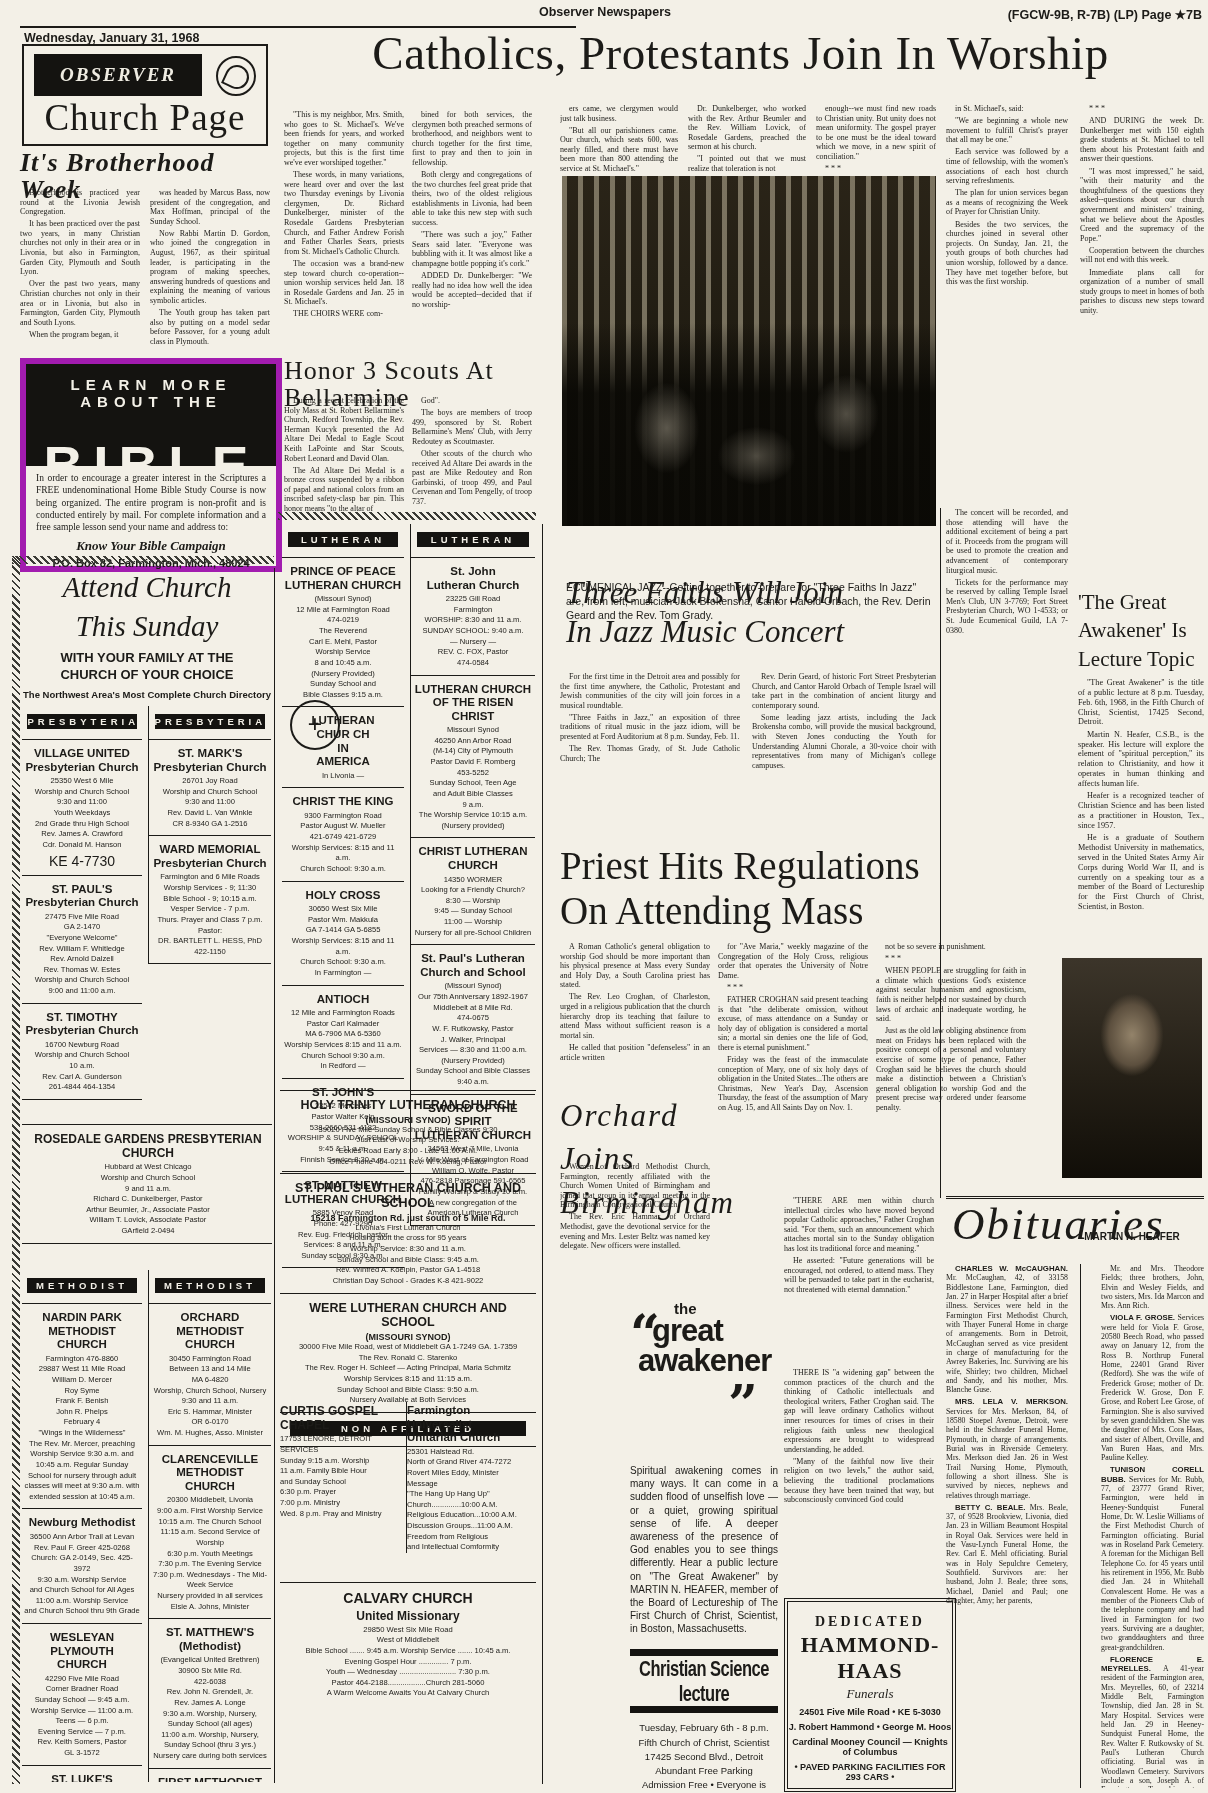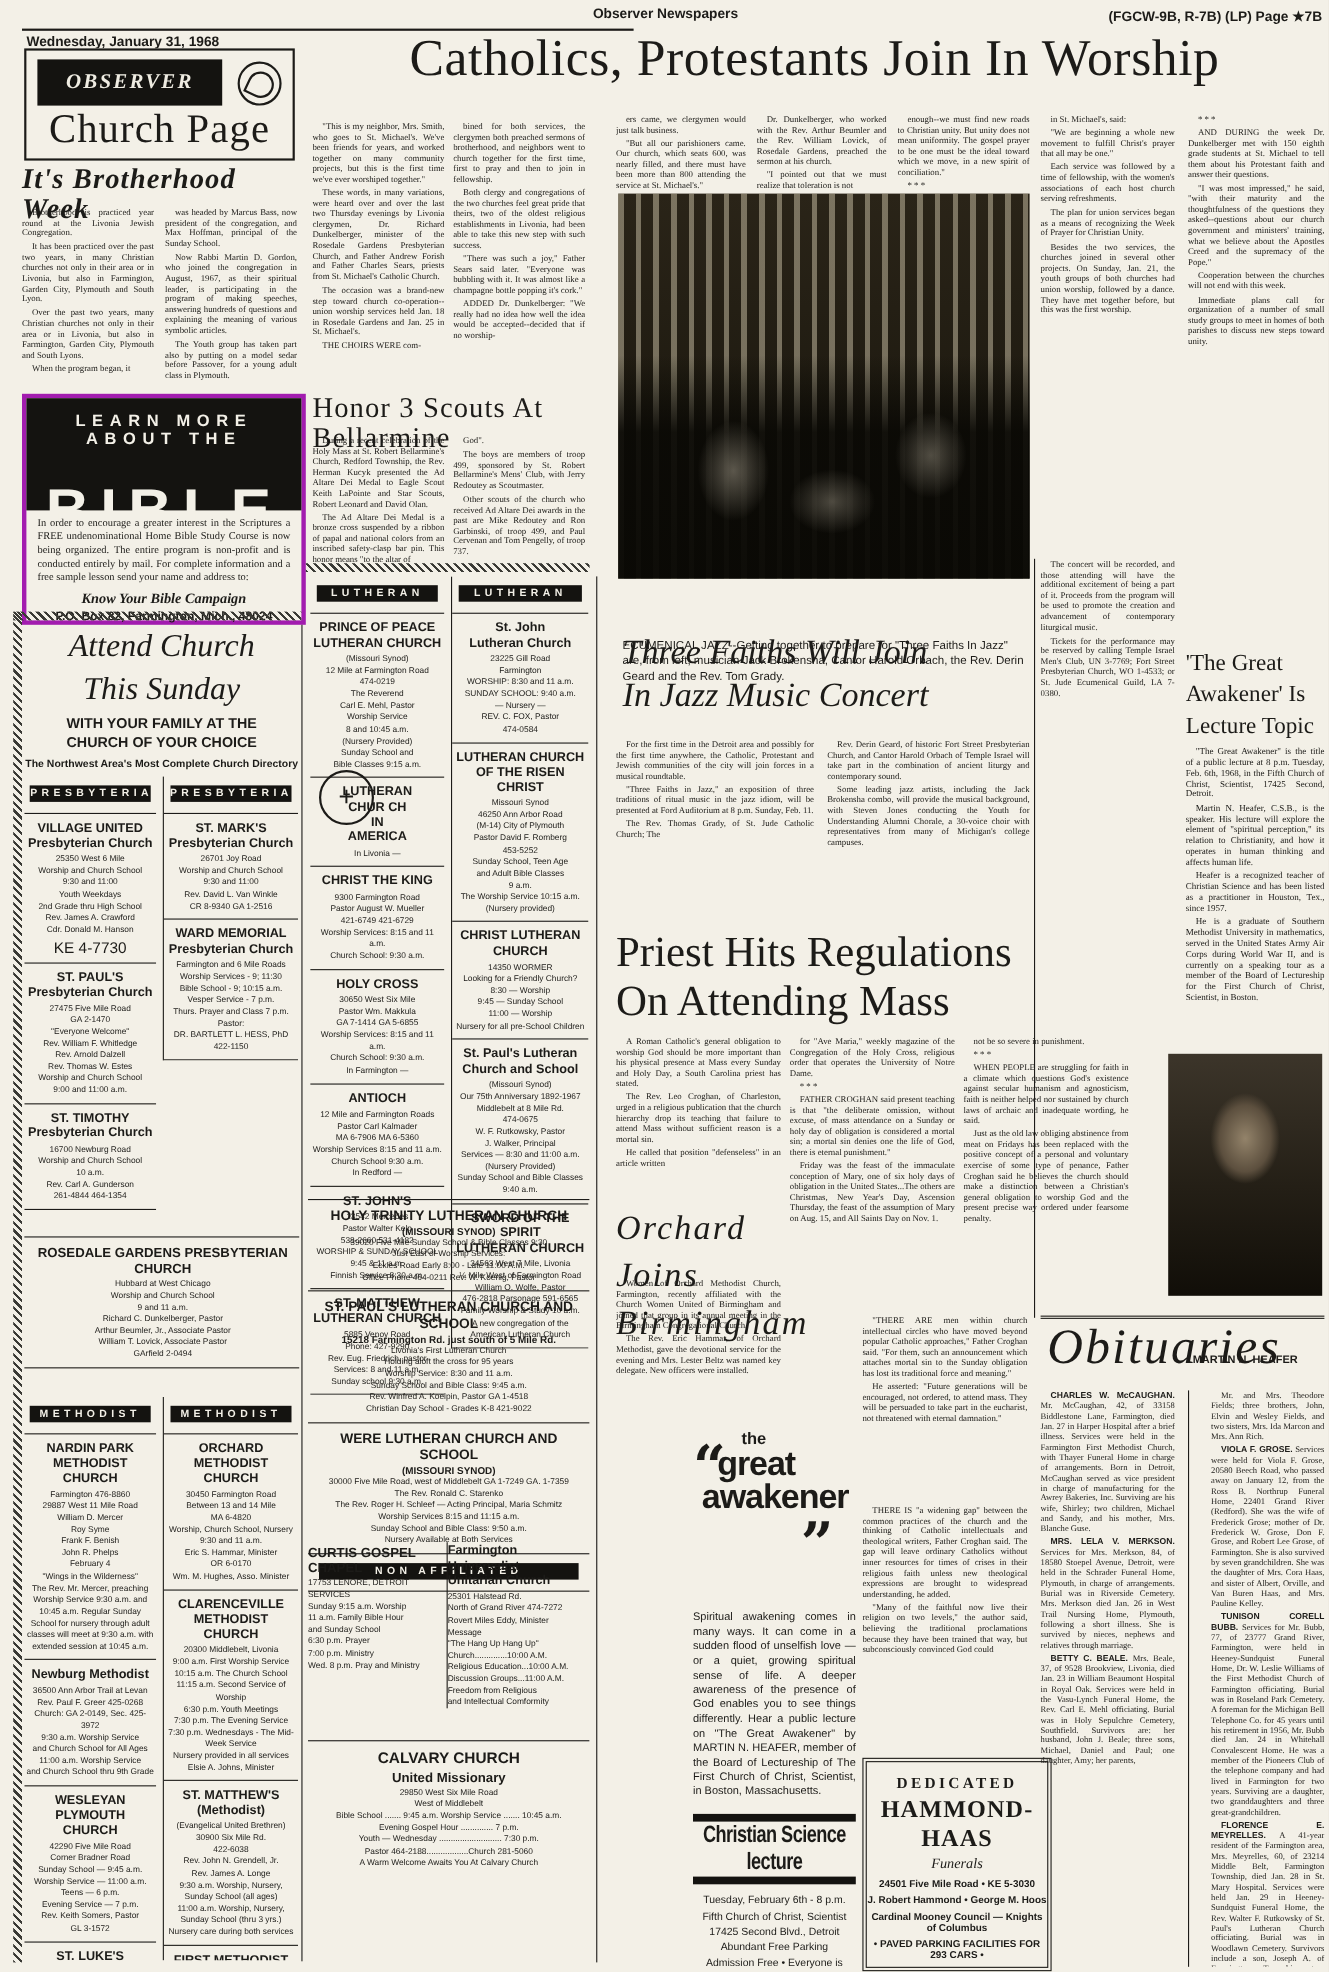--- a/index.html
+++ b/index.html
@@ -46,21 +46,21 @@
               white-space:pre-line;}
   .dir-detail:empty{display:none;}
   .dir-phone{font-family:"Liberation Sans",sans-serif;font-weight:normal;font-size:14px;margin-top:2px;}
   .dir-phone:empty{display:none;}
   .dir-sub{font-family:"Liberation Sans",sans-serif;font-weight:bold;font-size:9px;}
   .dir-sub:empty{display:none;}
   .dir-head1{font-style:italic;font-size:29px;text-align:center;line-height:1.35;}
   .dir-head2{font-family:"Liberation Sans",sans-serif;font-weight:bold;font-size:13px;text-align:center;line-height:1.3;}
   .dir-head3{font-family:"Liberation Sans",sans-serif;font-weight:bold;font-size:9.5px;text-align:center;margin-top:5px;}
   
-  .bible-ad{border:4px solid #a21caf;background:#f3f0e7;}
+  .bible-ad{border:6px solid #a21caf;background:#f3f0e7;}
   .bible-black{background:#141310;color:#f3f0e7;text-align:center;}
   .bible-kicker{font-family:"Liberation Sans",sans-serif;font-weight:bold;font-size:15px;letter-spacing:6px;padding-top:12px;}
   .bible-word{font-family:"Liberation Sans",sans-serif;font-weight:bold;font-size:55px;letter-spacing:10px;line-height:1.05;margin-top:28px;}
   .bible-body{font-size:9.5px;text-align:justify;padding:6px 10px 0;line-height:1.3;}
   .bible-campaign{font-style:italic;font-weight:bold;font-size:13px;text-align:center;margin-top:4px;}
   .bible-addr{font-family:"Liberation Sans",sans-serif;font-weight:bold;font-size:11px;text-align:center;margin-top:3px;}
   .awk-the{font-family:"Liberation Sans",sans-serif;font-weight:bold;font-size:15px;}
   .awk-big{font-family:"Liberation Sans",sans-serif;font-weight:bold;font-size:31px;line-height:.95;letter-spacing:-1px;}
   .awk-quote{font-family:"DejaVu Serif",serif;font-weight:bold;font-size:52px;line-height:.6;}
   .awk-body{font-family:"Liberation Sans",sans-serif;font-size:10px;line-height:1.32;text-align:justify;}

